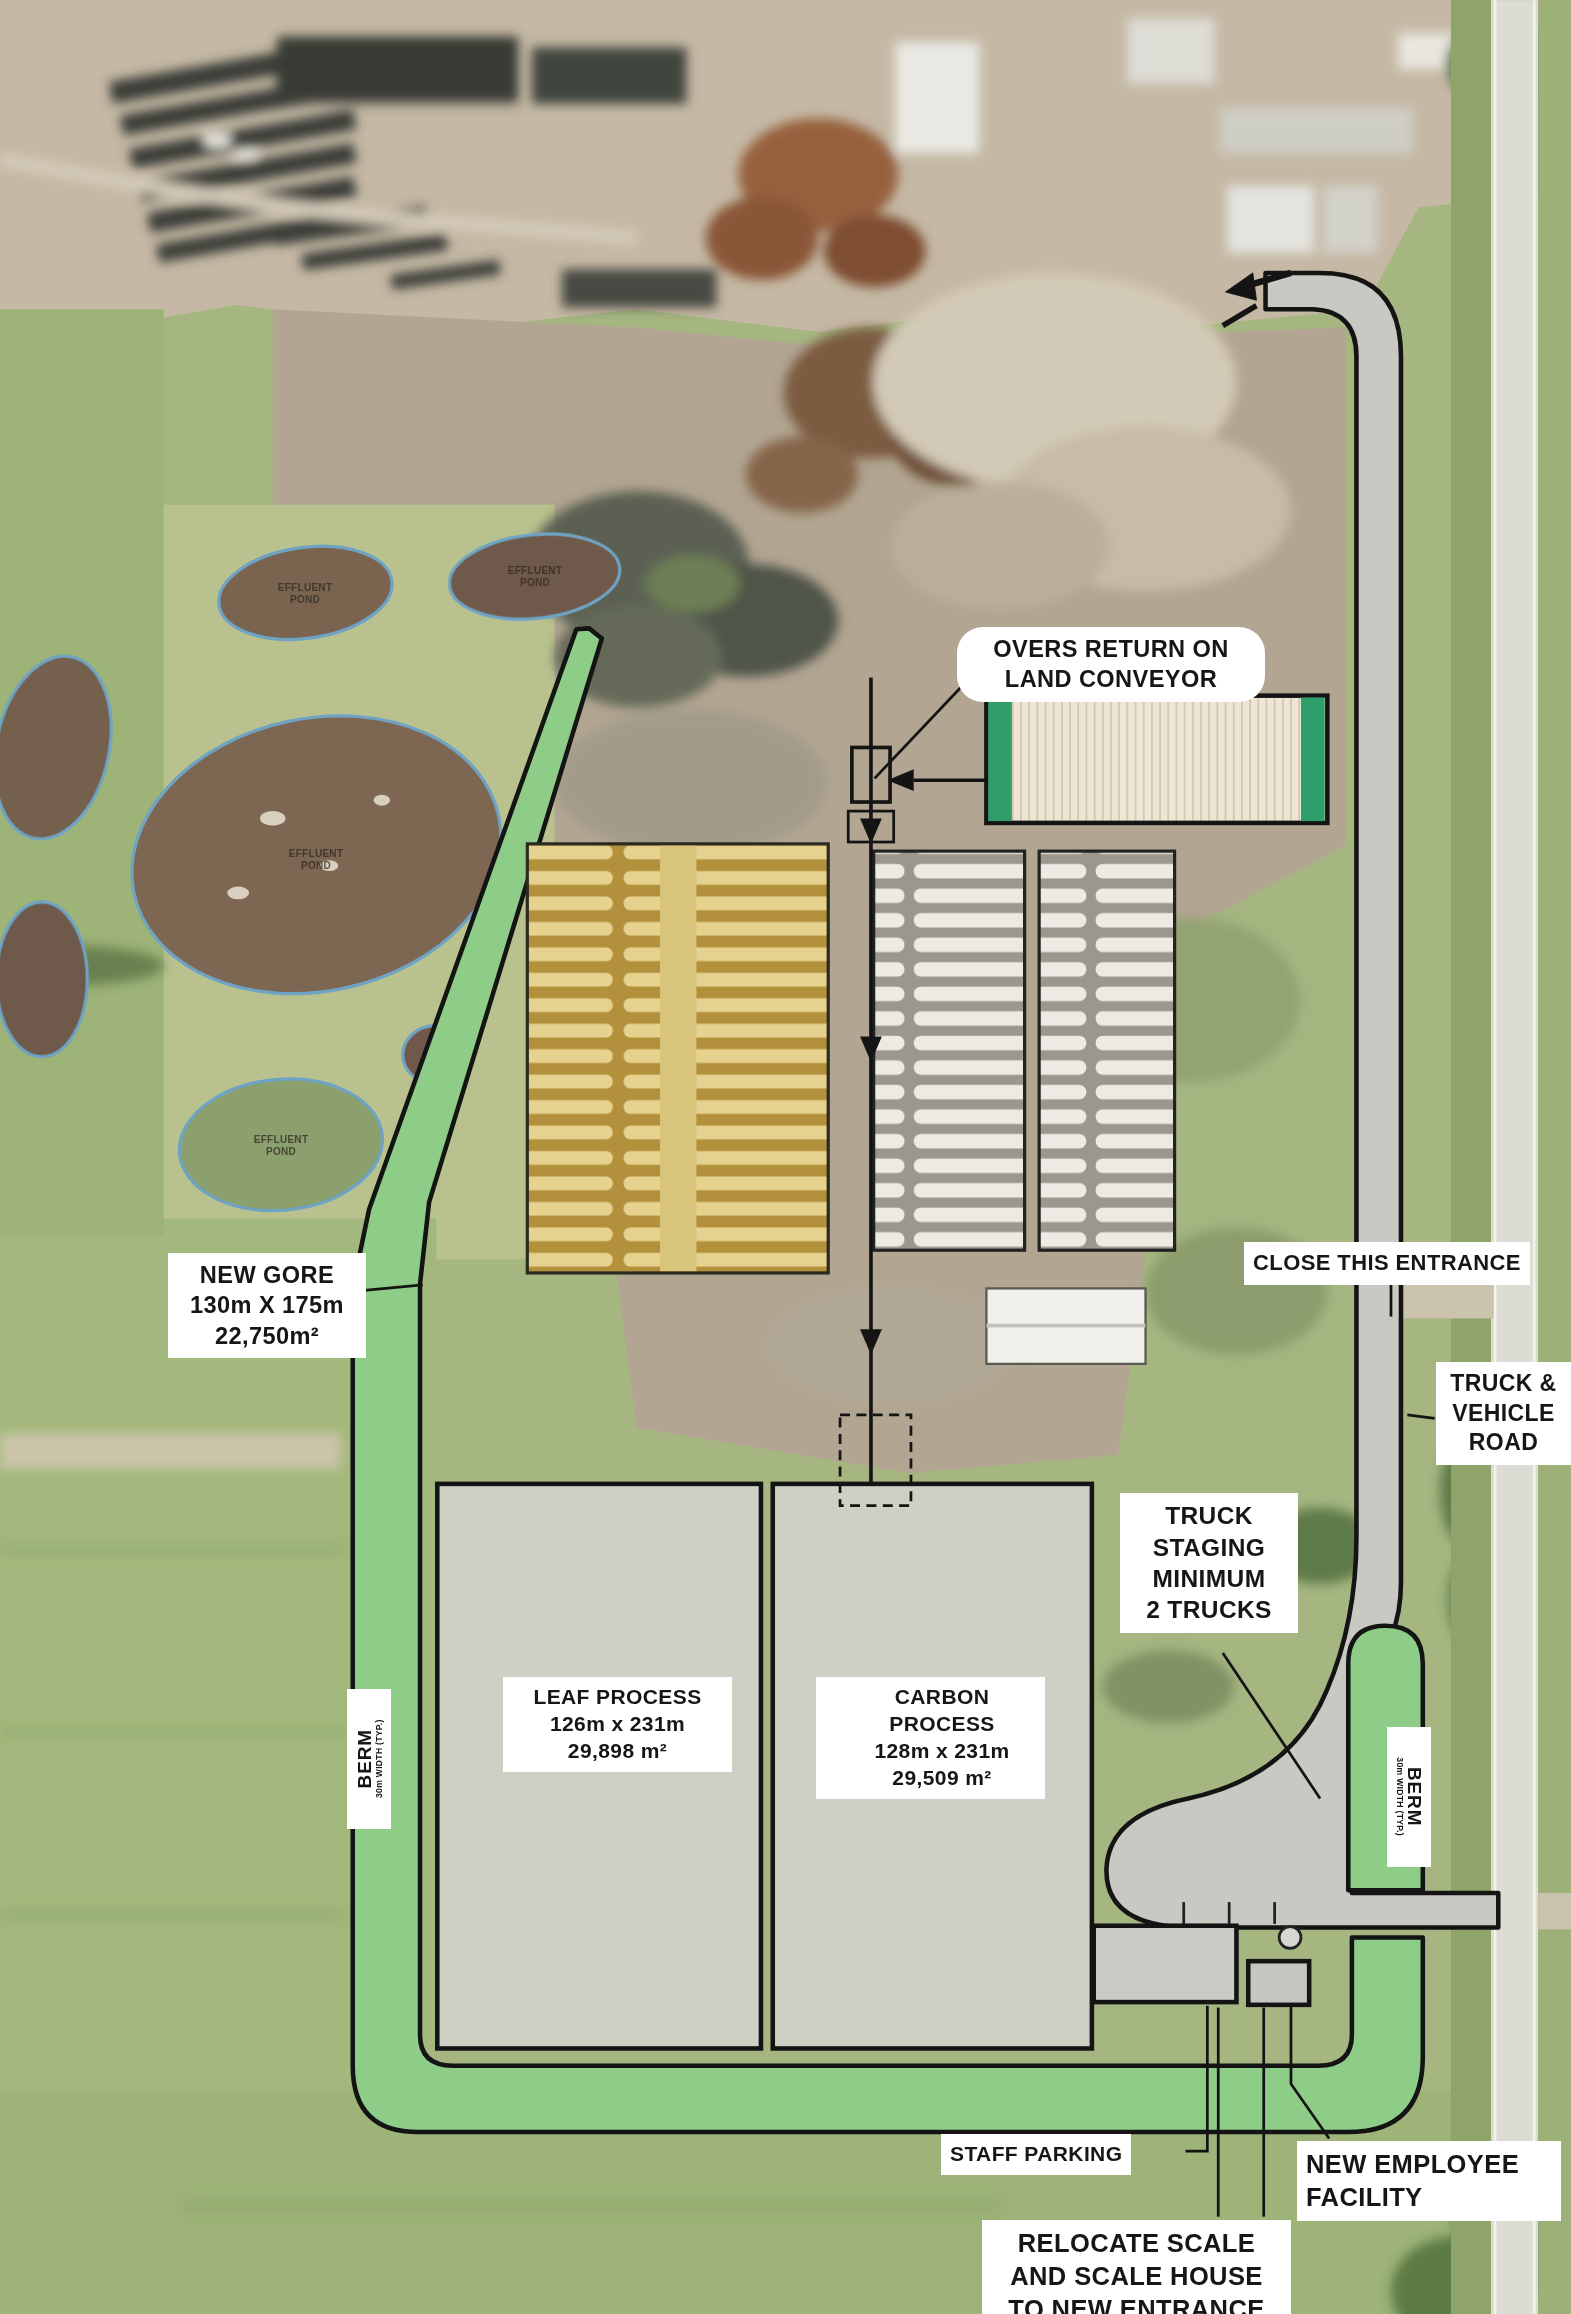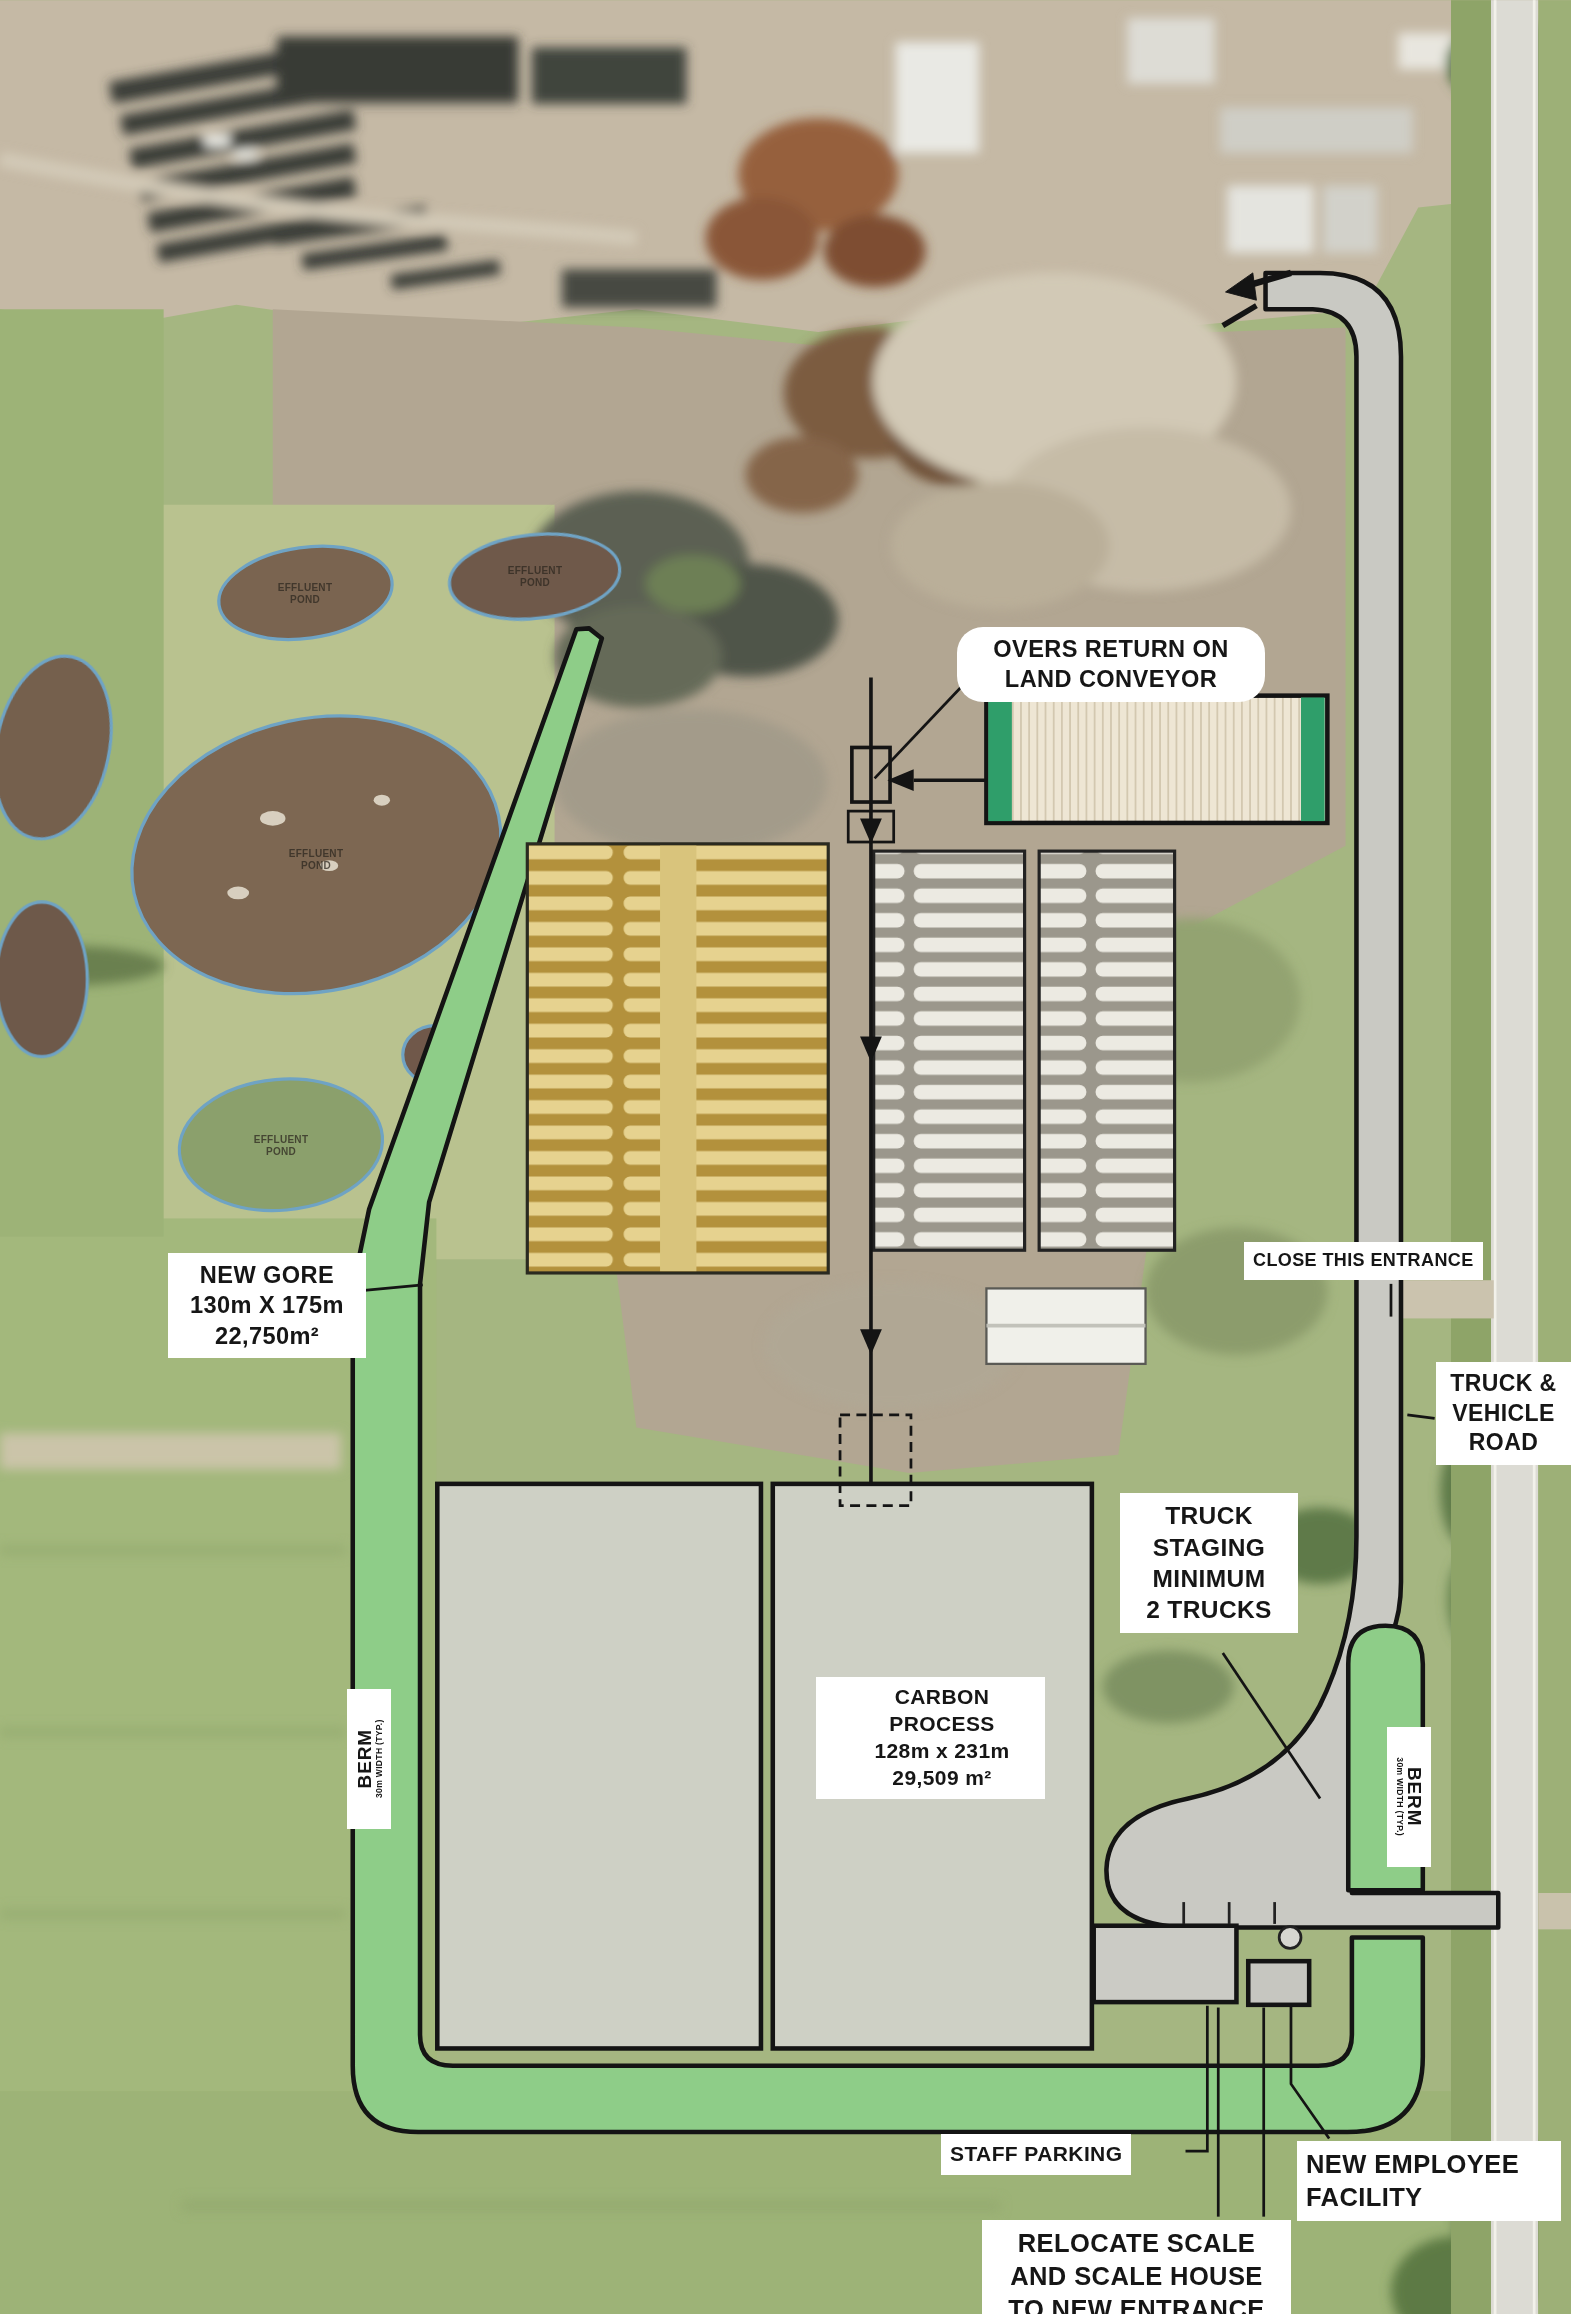--- a/index.html
+++ b/index.html
@@ -229,31 +229,34 @@
   </g>
 </svg>
 
   <div class="lbl" style="left:957px;top:627px;width:308px;font-size:23.6px;border-radius:26px;">OVERS RETURN ON
 LAND CONVEYOR</div>
 
   <div class="lbl" style="left:156px;top:1253px;width:198px;font-size:23.6px;margin-left:12px;">NEW GORE
 130m X 175m
 22,750m²</div>
 
-  <div class="lbl" style="left:1244px;top:1242px;font-size:18px;white-space:nowrap;">CLOSE THIS ENTRANCE</div>
+  <div class="lbl" style="left:1244px;top:1242px;font-size:22px;white-space:nowrap;">CLOSE THIS ENTRANCE</div>
 
   <div class="lbl" style="left:1436px;top:1362px;width:135px;font-size:23px;">TRUCK &amp;
 VEHICLE
 ROAD</div>
 
   <div class="lbl" style="left:1120px;top:1493px;width:178px;font-size:24.5px;">TRUCK
 STAGING
 MINIMUM
 2 TRUCKS</div>
 
+  <div class="lbl" style="left:503px;top:1677px;width:229px;font-size:21px;">LEAF PROCESS
+126m x 231m
+29,898 m²</div>
 
   <div class="lbl" style="left:816px;top:1677px;width:229px;font-size:21px;padding-left:32px;">CARBON PROCESS
 128m x 231m
 29,509 m²</div>
 
   <div class="berm-lbl" style="left:347px;top:1689px;width:44px;height:140px;">
     <div class="vert rot-ccw">
       <div class="t">BERM</div>
       <div class="s">30m WIDTH (TYP.)</div>
     </div>

